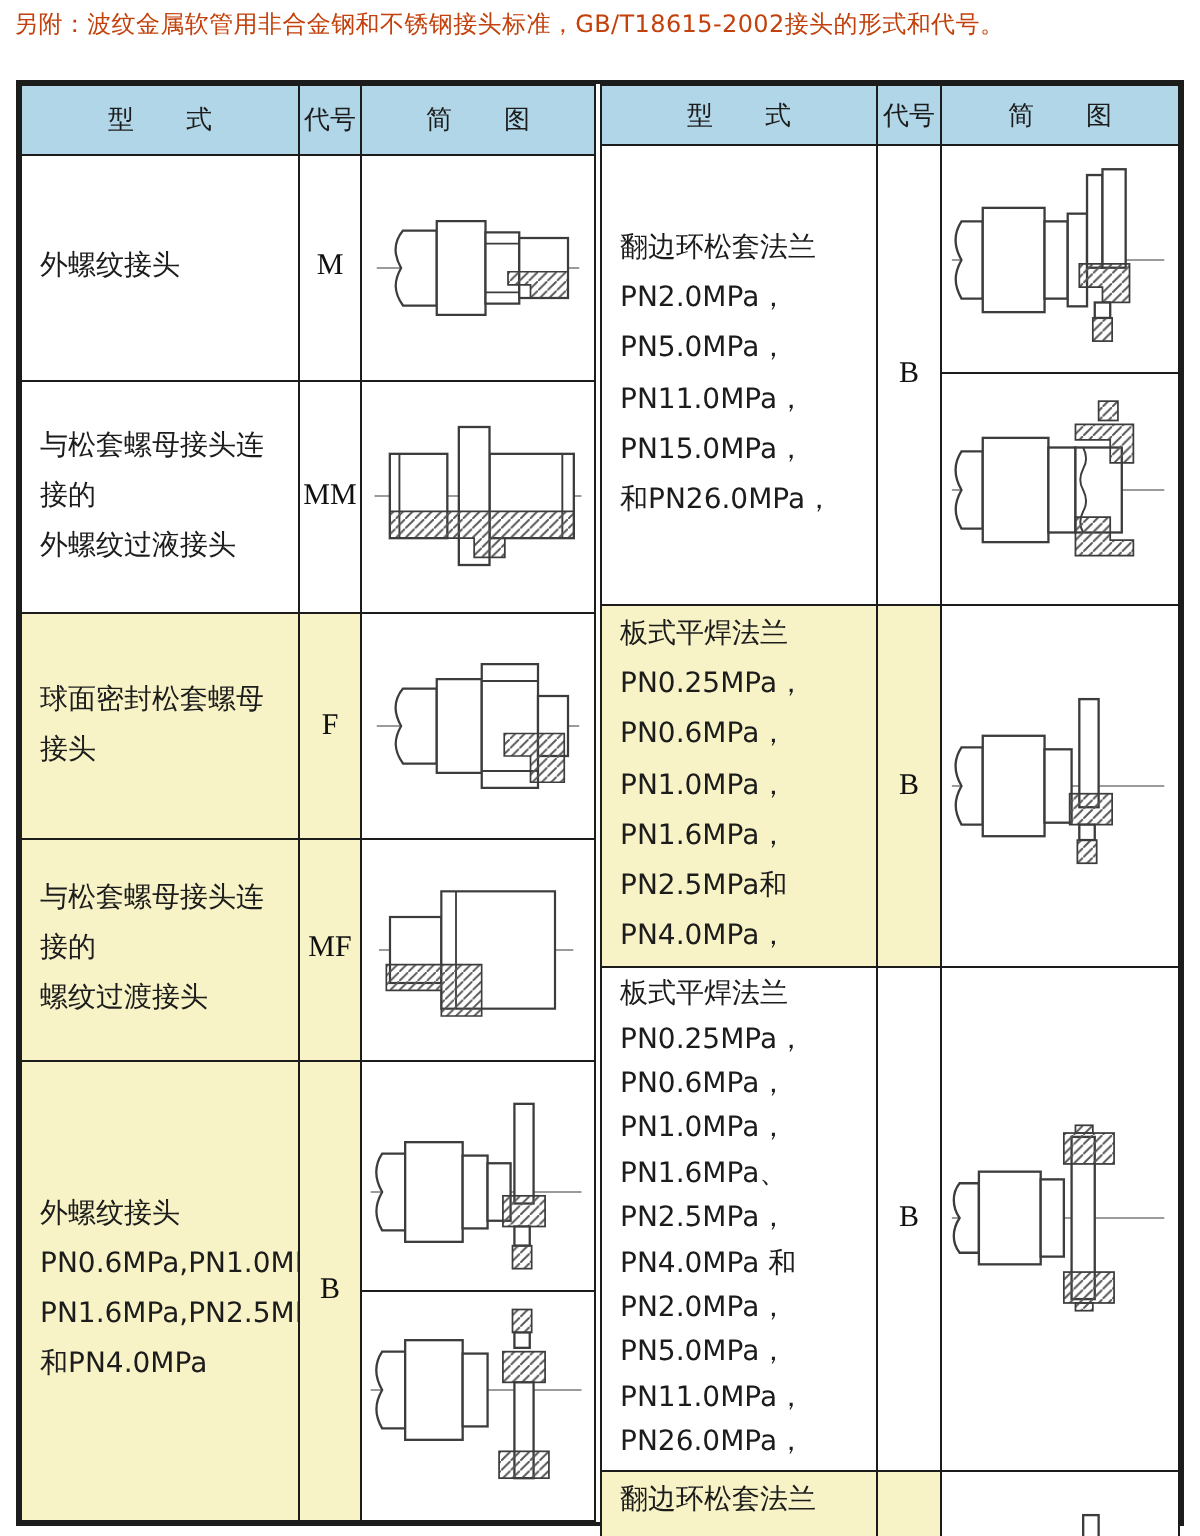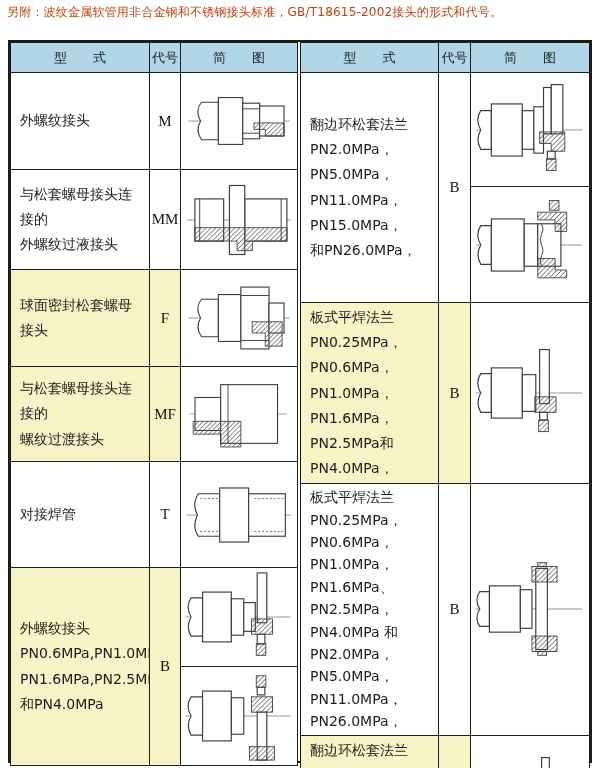--- a/index.html
+++ b/index.html
@@ -141,38 +141,20 @@
           <line class="cl" x1="4" y1="48" x2="110" y2="48"></line>
           <rect class="dg" x="10" y="30" width="28" height="36"></rect>
           <rect class="dg" x="38" y="16" width="62" height="64"></rect>
           <line class="ln" x1="46" y1="16" x2="46" y2="80"></line>
           <polygon class="ht" points="8,56 60,56 60,84 38,84 38,70 8,70"></polygon>
         </svg>
       </div>
           </td>
     </tr>
 
-    <tr style="height:106px">
-      <td class="type">对接焊管</td>
-      <td class="code">T</td>
-      <td class="diag">
-            <div class="dwrap">
-        <svg class="dgm" width="112" height="96" viewBox="0 0 116 96">
-          <line class="cl" x1="4" y1="48" x2="112" y2="48"></line>
-          <path class="dg" d="M38,26 H16 c-5,7 -5,14 -1,22 c-4,8 -4,15 1,22 H38 z"></path>
-          <line class="dash" x1="18" y1="31" x2="36" y2="31"></line>
-                <line class="dash" x1="18" y1="65" x2="36" y2="65"></line>
-          <rect class="dg" x="38" y="20" width="30" height="56"></rect>
-          <rect class="dg" x="68" y="26" width="38" height="44"></rect>
-          <line class="dash" x1="74" y1="31" x2="104" y2="31"></line>
-                <line class="dash" x1="74" y1="65" x2="104" y2="65"></line>
-        </svg>
-      </div>
-          </td>
-    </tr>
 
     <tr style="height:198px">
       <td class="type hl">外螺纹接头
 PN0.6MPa,PN1.0MPa,
 PN1.6MPa,PN2.5MPa,
 和PN4.0MPa</td>
       <td class="code hl">B</td>
       <td class="diag">
         <div class="dsub" style="height:98px">
           <svg class="dgm" width="112" height="92" viewBox="0 0 116 96">

